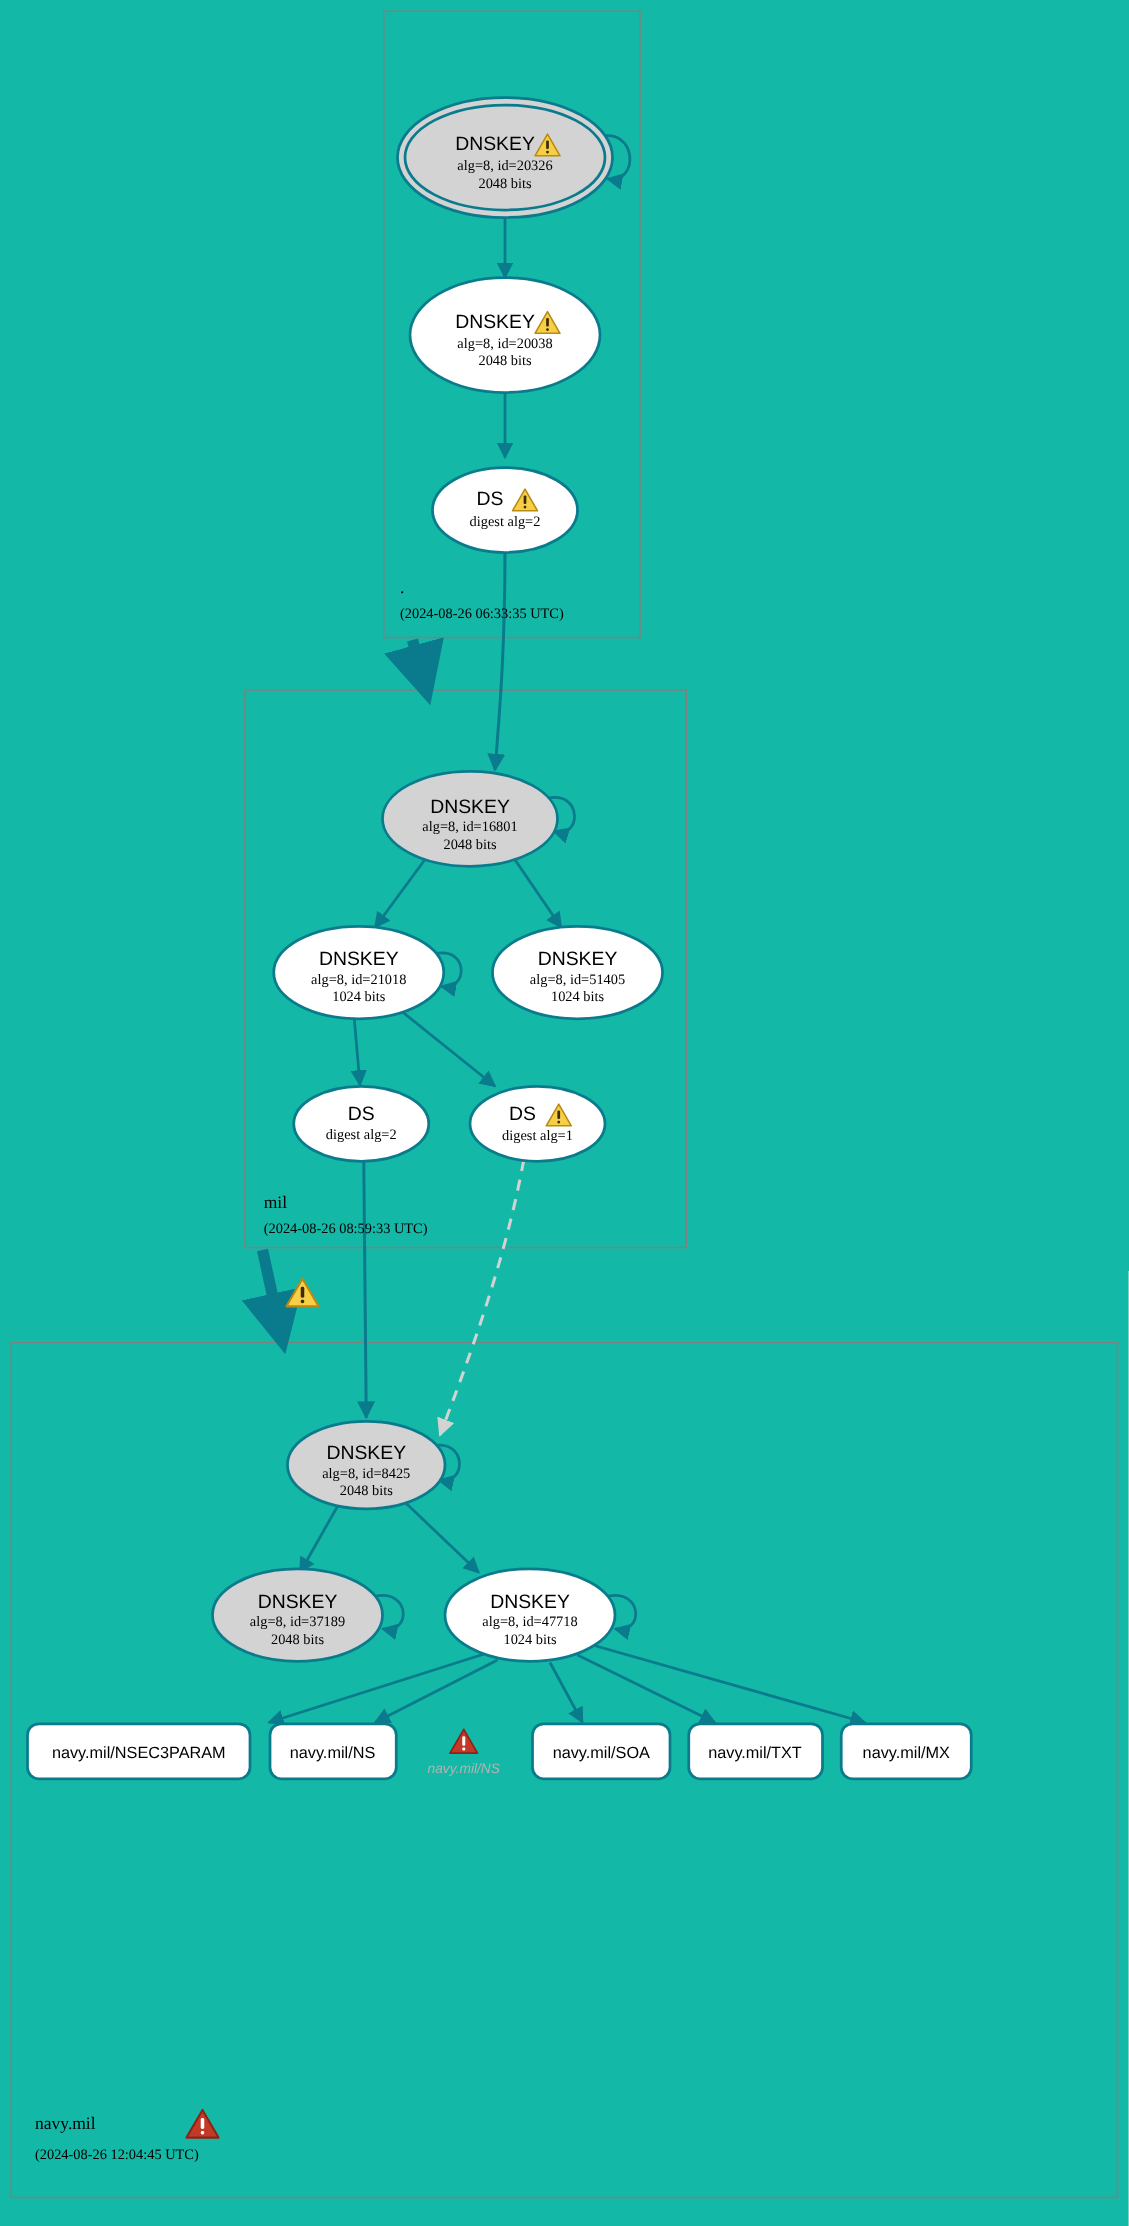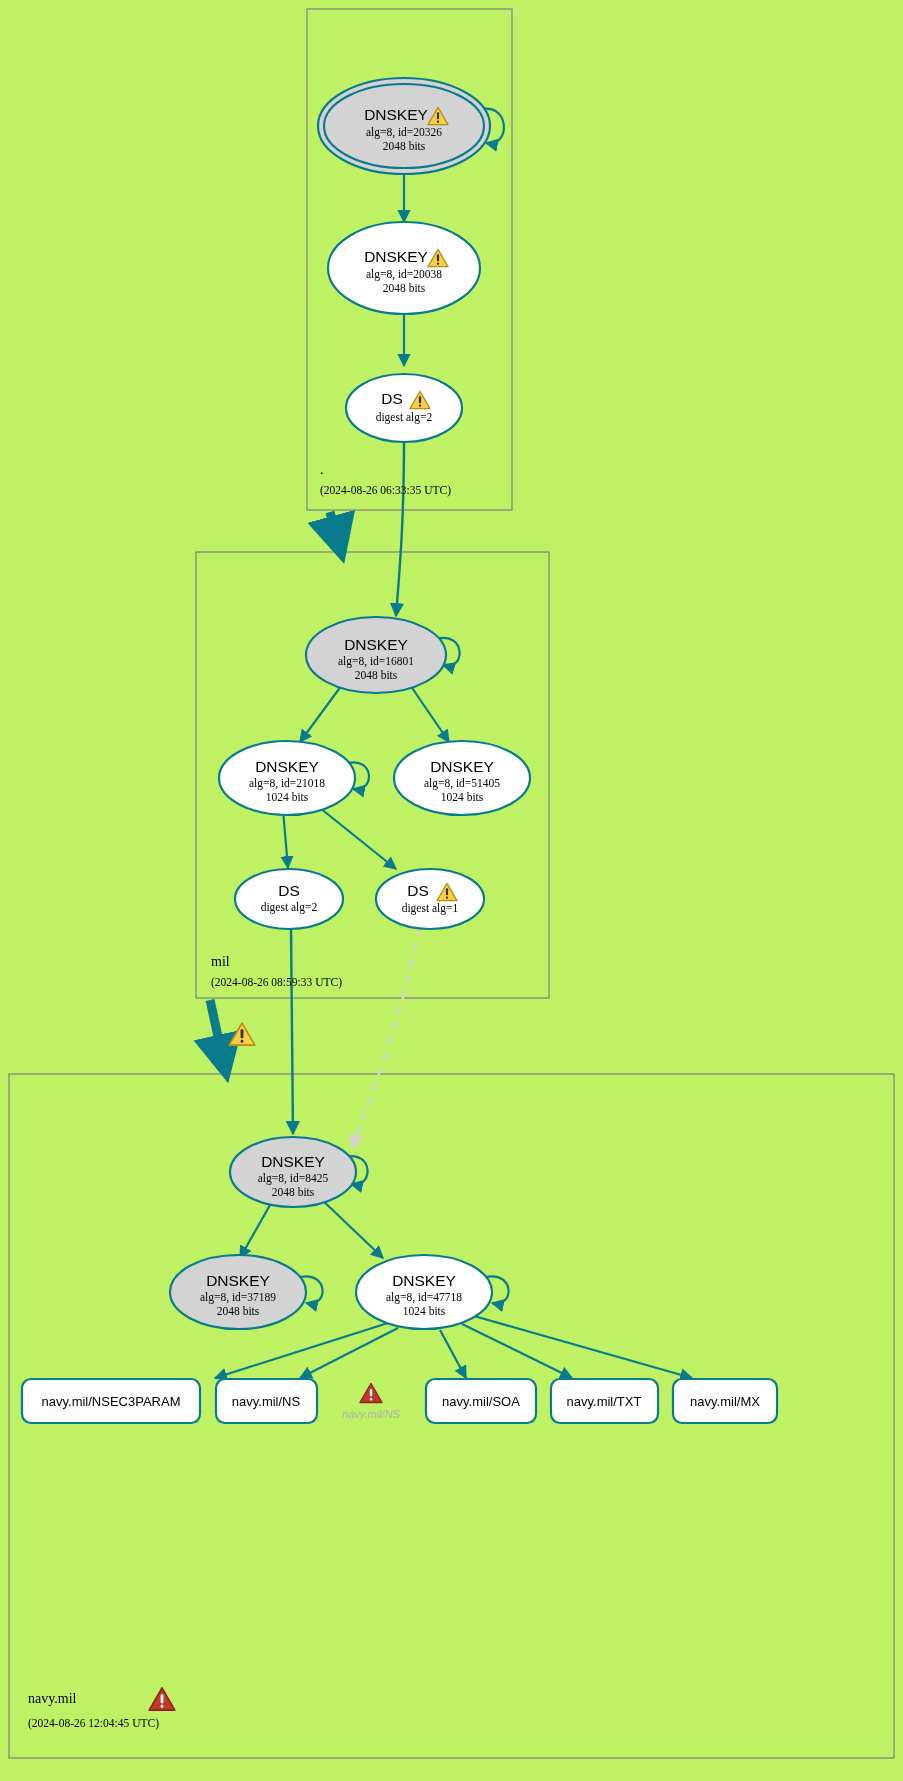--- a/index.html
+++ b/index.html
@@ -1,17 +1,17 @@
 <!DOCTYPE html>
 <html><head>
 <meta charset="utf-8">
 <style>
   html,body{margin:0;padding:0;background:#ffffff;}
   body{font-family:"Liberation Sans", sans-serif;}
-  #canvas{position:relative;width:903px;height:1781px;background:#bef264;overflow:hidden;}
+  #canvas{position:relative;width:903px;height:1781px;background:#14b8a6;overflow:hidden;}
   svg#graph{position:absolute;left:0;top:0;width:903px;height:1781px;}
   .node-text{font-family:"Liberation Sans", sans-serif;fill:#000;}
   .n-title{font-size:15.5px;}
   .n-sub{font-family:"Liberation Serif", serif;font-size:11.5px;}
   .zone-label{font-family:"Liberation Serif", serif;font-size:14px;fill:#000;}
   .zone-ts{font-family:"Liberation Serif", serif;font-size:11.5px;fill:#000;}
   .leaf-text{font-family:"Liberation Sans", sans-serif;font-size:13px;fill:#000;}
   .leaf-text-muted{font-family:"Liberation Sans", sans-serif;font-size:11px;fill:#b3b3b3;font-style:italic;}
 </style>
 </head>

